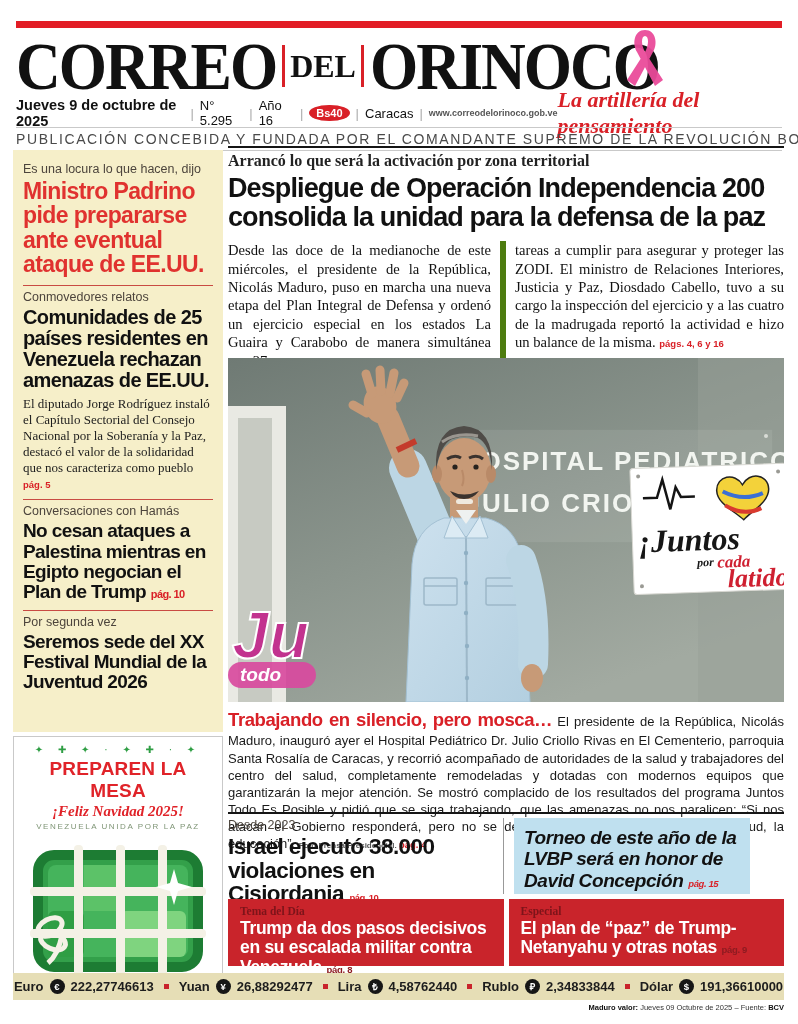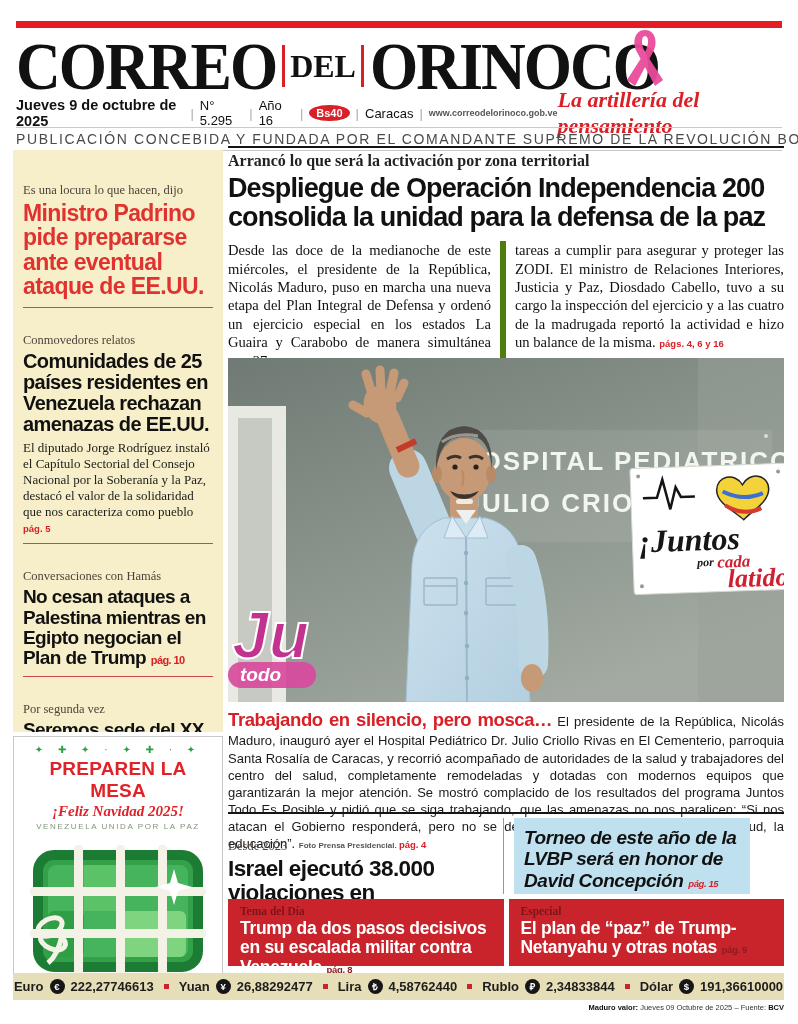--- a/index.html
+++ b/index.html
@@ -27,21 +27,21 @@
   .price-pill{background:var(--accent);color:#fff;font-weight:bold;font-size:11px;padding:2px 7px;border-radius:50%;}
   .website{font-size:9px;color:#555;font-weight:bold;}
   .slogan{margin-left:auto;font-family:"Liberation Serif",serif;font-style:italic;font-weight:bold;font-size:22px;color:var(--accent);}
   .founderline{left:16px;top:127px;width:766px;border-top:1px solid #c9c9c9;border-bottom:1px solid #c9c9c9;padding:3px 0;font-size:14px;letter-spacing:1.6px;color:#4a4a4a;white-space:nowrap;display:flex;justify-content:space-between;}
   .founderline b{color:#141414;}
 
   
   .sidebar{left:13px;top:150px;width:210px;height:582px;background:var(--sidebar-bg);padding:8px 10px 0 10px;overflow:hidden;}
   .sb-article{padding:4px 0 8px 0;border-bottom:1px solid #c94b43;}
   .sb-article:last-child{border-bottom:none;}
-  .kicker{font-family:Liberation Serif, serif;font-size:12.5px;color:#4c443c;margin-bottom:3px;margin-top:21px;}
+  .kicker{font-family:Liberation Sans, sans-serif;font-size:12.5px;color:#4c443c;margin-bottom:3px;}
   .sb-head{font-weight:bold;font-size:23px;line-height:1.06;letter-spacing:-0.6px;}
   .sb-head.red{color:#e0322f;}
   .sb-head.k2{font-size:20px;}
   .sb-head.k3{font-size:19px;}
   .sb-body{font-family:"Liberation Serif",serif;font-size:13px;line-height:1.22;margin-top:5px;color:#1c1c1c;}
   .pageref{color:var(--accent);font-weight:bold;font-size:9.5px;font-family:"Liberation Sans",sans-serif;}
   .sb-head .pageref{font-size:11px;}
 
   
   .adbox{left:13px;top:736px;width:210px;height:254px;background:#fff;border:1px solid #c9c9c9;padding:8px 6px 0 6px;text-align:center;overflow:hidden;}

